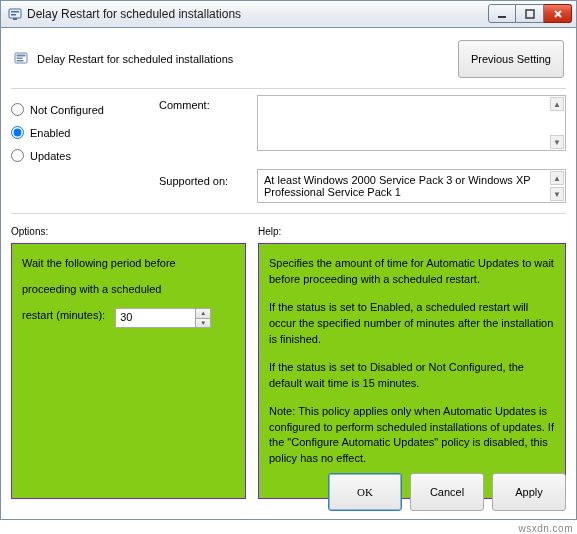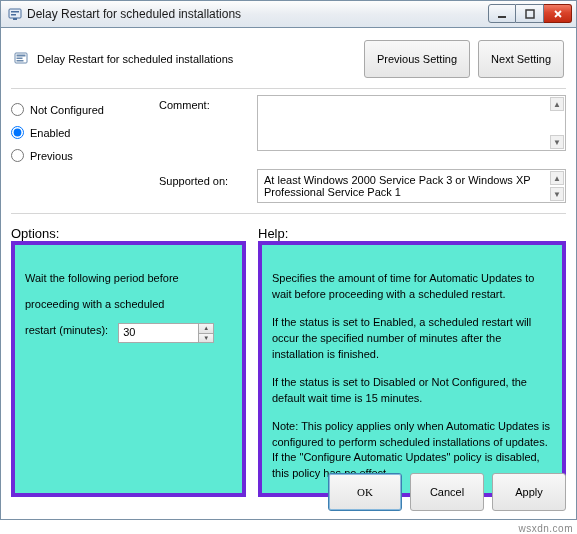--- a/index.html
+++ b/index.html
@@ -123,25 +123,25 @@
     background: #fff;
   }
   .supported-lbl { grid-column: 2; grid-row: 3; padding-top: 6px; }
   
   .split {
     display: grid;
     grid-template-columns: 235px 1fr;
     column-gap: 12px;
     margin-top: 12px;
   }
-  .split-hdr { font-size: 13px; }
+  .split-hdr { font-size: 10px; margin-bottom: 6px; }
   .panel {
-    border: 4px solid #6d28d9;
-    background: #5eead4;
-    padding: 26px 10px;
+    border: 1px solid #6d28d9;
+    background: #84cc16;
+    padding: 12px 10px;
     height: 256px;
     overflow: hidden;
     font-size: 11px;
     line-height: 1.45;
   }
   .opt-line { margin: 0 0 10px 0; }
   .minutes-row { display: flex; align-items: flex-start; gap: 10px; }
   .spinner {
     display: flex; align-items: stretch;
     height: 20px;
@@ -222,38 +222,37 @@
     <span class="app-icon">
       <svg viewBox="0 0 16 16">
         <rect x="2" y="2" width="12" height="10" rx="1" fill="#fff" stroke="#6a89ad"></rect>
         <rect x="3.5" y="3.5" width="9" height="2" fill="#6a89ad"></rect>
         <rect x="3.5" y="6.5" width="6" height="1.5" fill="#6a89ad"></rect>
         <rect x="3.5" y="9" width="7" height="1.5" fill="#6a89ad"></rect>
       </svg>
     </span>
     <span class="page-title">Delay Restart for scheduled installations</span>
     <button class="btn">Previous Setting</button>
-    <button class="btn">Next Setting</button>
   </div>
 
   <hr class="sep">
 
   <div class="topgrid">
     <div class="radios">
       <label class="radio-row">
         <input type="radio" name="st" style="">
         <span>Not Configured</span>
       </label>
       <label class="radio-row">
         <input type="radio" name="st" checked="" style="">
         <span>Enabled</span>
       </label>
       <label class="radio-row">
         <input type="radio" name="st" style="">
-        <span>Previous</span>
+        <span>Updates</span>
       </label>
     </div>
 
     <div class="lbl-right" style="grid-row:1">Comment:</div>
     <div class="comment-box">
       <span></span>
       <div class="scroll-arrow up">▲</div>
       <div class="scroll-arrow dn">▼</div>
     </div>
 

